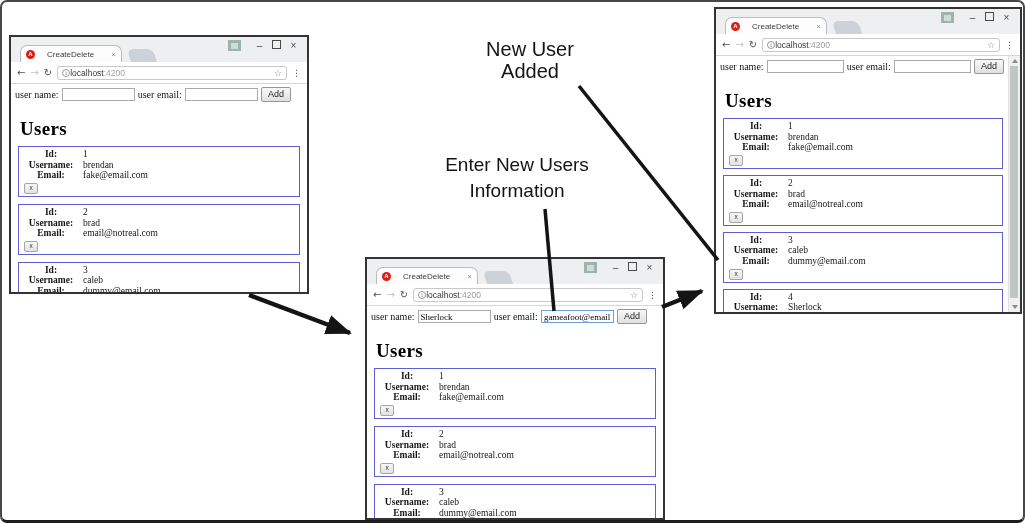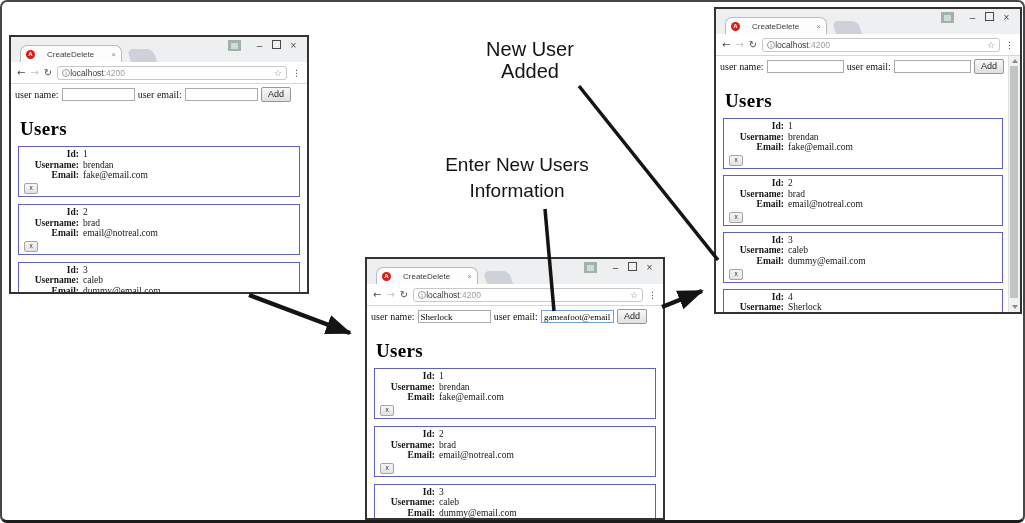--- a/index.html
+++ b/index.html
@@ -49,21 +49,21 @@
   .form-row input{flex:1;min-width:0;height:13px;box-sizing:border-box;border:1px solid #ababab;
     background:#fff;font-size:9px;padding:0 2px;font-family:"Liberation Serif",serif;border-radius:0;}
   .form-row input.focused{border:1px solid #6f9fdd;}
   .add-btn{height:15px;padding:0 6px;font-size:9px;color:#1e1e1e;
     background:linear-gradient(#f8f8f8,#e0e0e0);border:1px solid #979797;border-radius:2px;
     font-family:"Liberation Sans",sans-serif;line-height:13px;}
   h1.users{font-size:19px;font-weight:bold;margin:13px 0 6px 9px;letter-spacing:0.3px;color:#000;}
   .card{border:1.5px solid #5e5ed2;margin:0 7px 7px 7px;padding:2px 4px 1px 4px;background:#fff;}
   .card-grid{display:grid;grid-template-columns:56px 1fr;column-gap:4px;
     font-size:9.5px;line-height:1.12;}
-  .fl{text-align:right;font-weight:bold;}
+  .fl{text-align:center;font-weight:bold;}
   .del-btn{width:14px;height:11px;margin:2px 0 1px 1px;font-size:6.5px;color:#333;
     background:linear-gradient(#f7f7f7,#e2e2e2);border:1px solid #a5a5a5;border-radius:2px;
     display:flex;align-items:center;justify-content:center;font-family:"Liberation Sans",sans-serif;
     line-height:1;padding:0;}
 
   
   .bwin.right .form-row{padding-right:16px;}
   .bwin.right .card{margin-right:17px;margin-bottom:6px;}
   .scrollbar{position:absolute;top:0;right:0;bottom:0;width:11px;background:#f1f1f1;
     border-left:1px solid #e2e2e2;display:none;}

